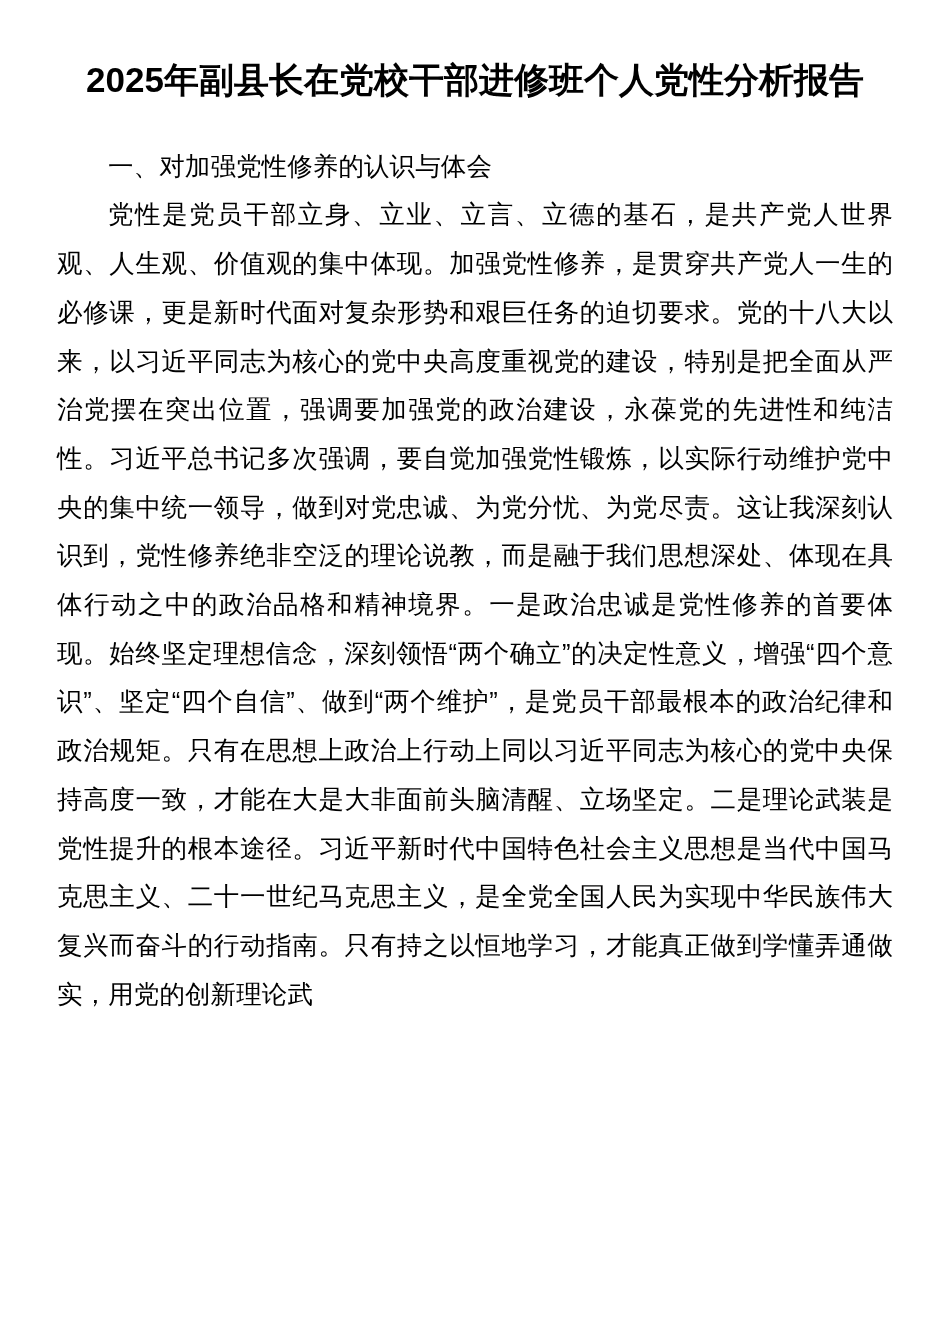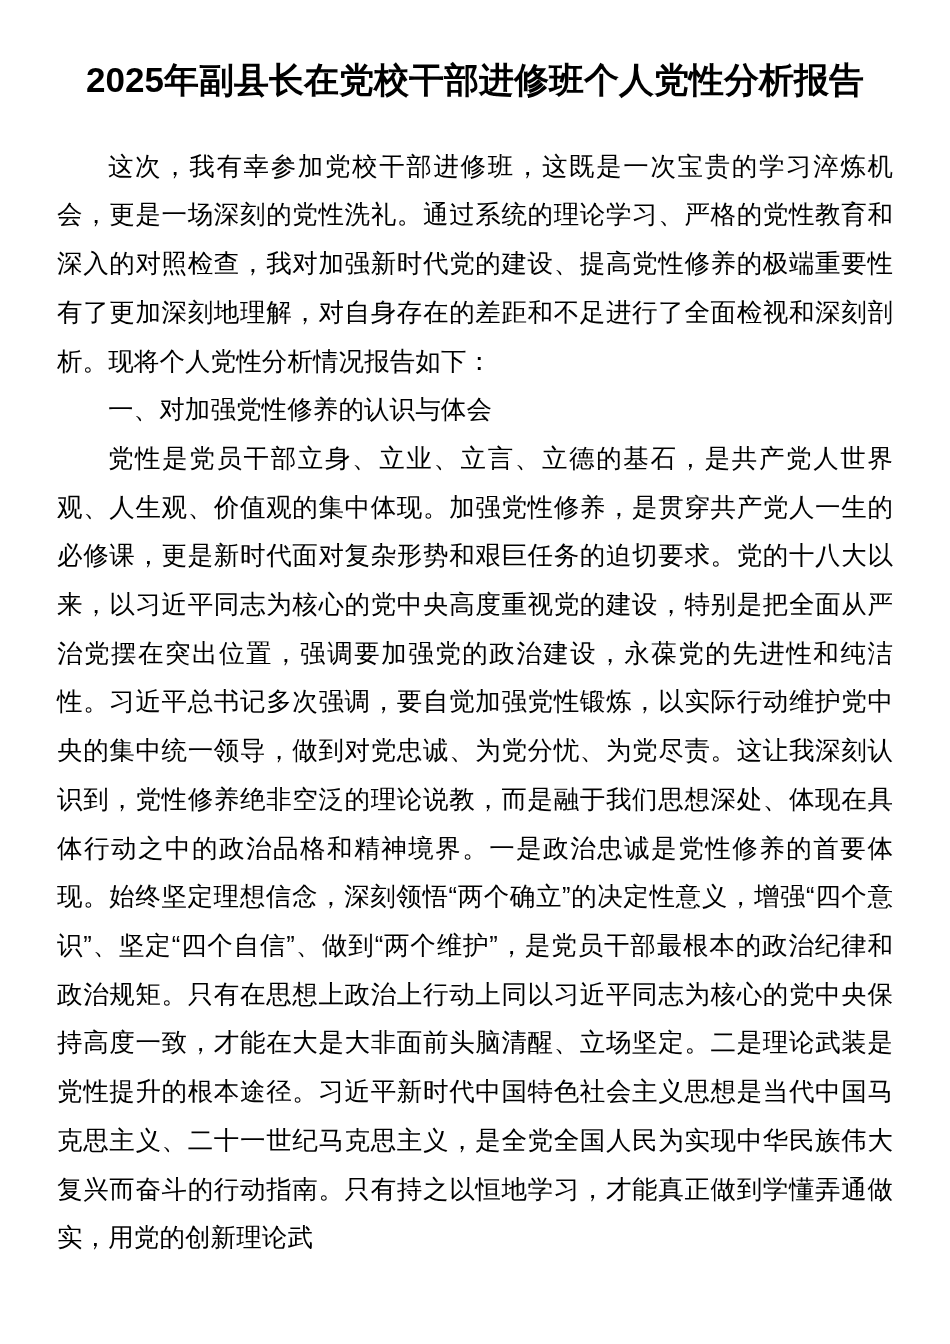--- a/index.html
+++ b/index.html
@@ -63,19 +63,18 @@
 <body>
 
 <div class="page">
   <div class="doc-body">
 
     <h1 class="doc-title">2025年副县长在党校干部进修班个人党性分析报告</h1>
 
     <div class="spacer-after-title"></div>
 
     <div id="paragraphs-container">
-        <p class="para indent"><span>这次，我有幸参加党校干部进修班，这既是一次宝贵的学习淬炼机会，更是一场深刻的党性洗礼。通过系统的理论学习、严格的党性教育和深入的对照检查，我对加强新时代党的建设、提高党性修养的极端重要性有了更加深刻地理解，对自身存在的差距和不足进行了全面检视和深刻剖析。现将个人党性分析情况报告如下：</span></p>
         <p class="para indent"><span>一、对加强党性修养的认识与体会</span></p>
         <p class="para indent"><span>党性是党员干部立身、立业、立言、立德的基石，是共产党人世界观、人生观、价值观的集中体现。加强党性修养，是贯穿共产党人一生的必修课，更是新时代面对复杂形势和艰巨任务的迫切要求。党的十八大以来，以习近平同志为核心的党中央高度重视党的建设，特别是把全面从严治党摆在突出位置，强调要加强党的政治建设，永葆党的先进性和纯洁性。习近平总书记多次强调，要自觉加强党性锻炼，以实际行动维护党中央的集中统一领导，做到对党忠诚、为党分忧、为党尽责。这让我深刻认识到，党性修养绝非空泛的理论说教，而是融于我们思想深处、体现在具体行动之中的政治品格和精神境界。</span><span class="bold">一是</span><span>政治忠诚是党性修养的首要体现。始终坚定理想信念，深刻领悟“两个确立”的决定性意义，增强“四个意识”、坚定“四个自信”、做到“两个维护”，是党员干部最根本的政治纪律和政治规矩。只有在思想上政治上行动上同以习近平同志为核心的党中央保持高度一致，才能在大是大非面前头脑清醒、立场坚定。</span><span class="bold">二是</span><span>理论武装是党性提升的根本途径。习近平新时代中国特色社会主义思想是当代中国马克思主义、二十一世纪马克思主义，是全党全国人民为实现中华民族伟大复兴而奋斗的行动指南。只有持之以恒地学习，才能真正做到学懂弄通做实，用党的创新理论武</span></p>
       </div>
 
   </div>
 </div>
 
 </body></html>

